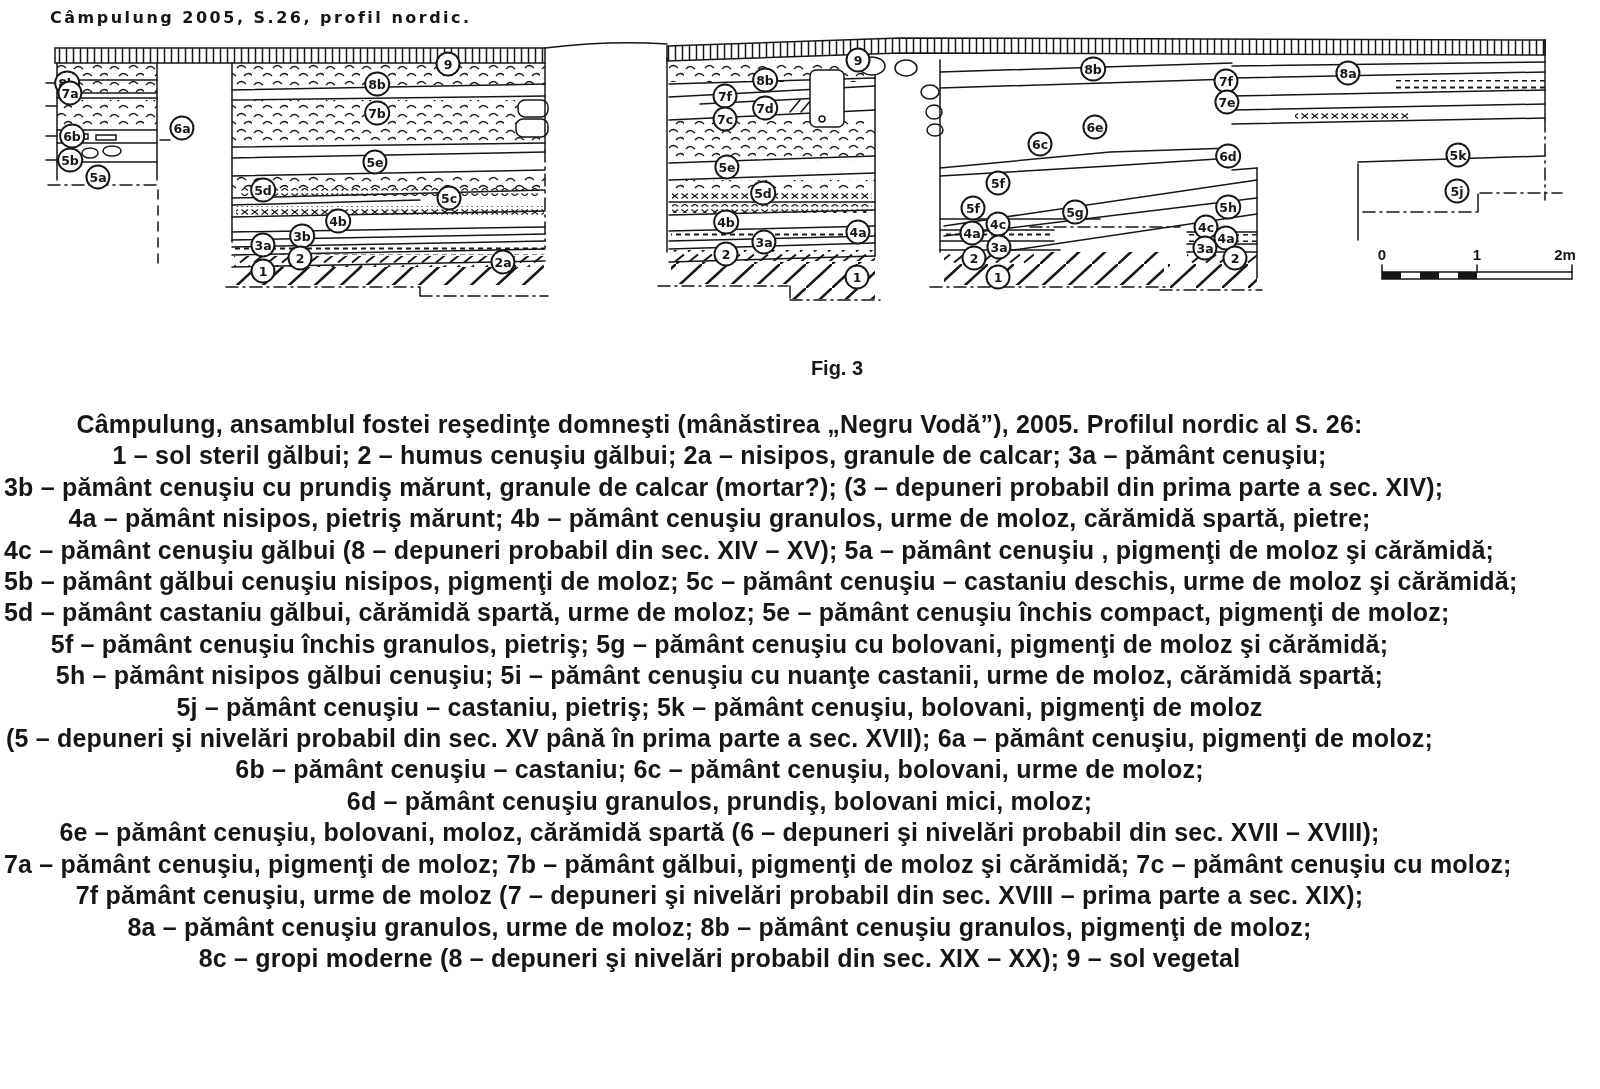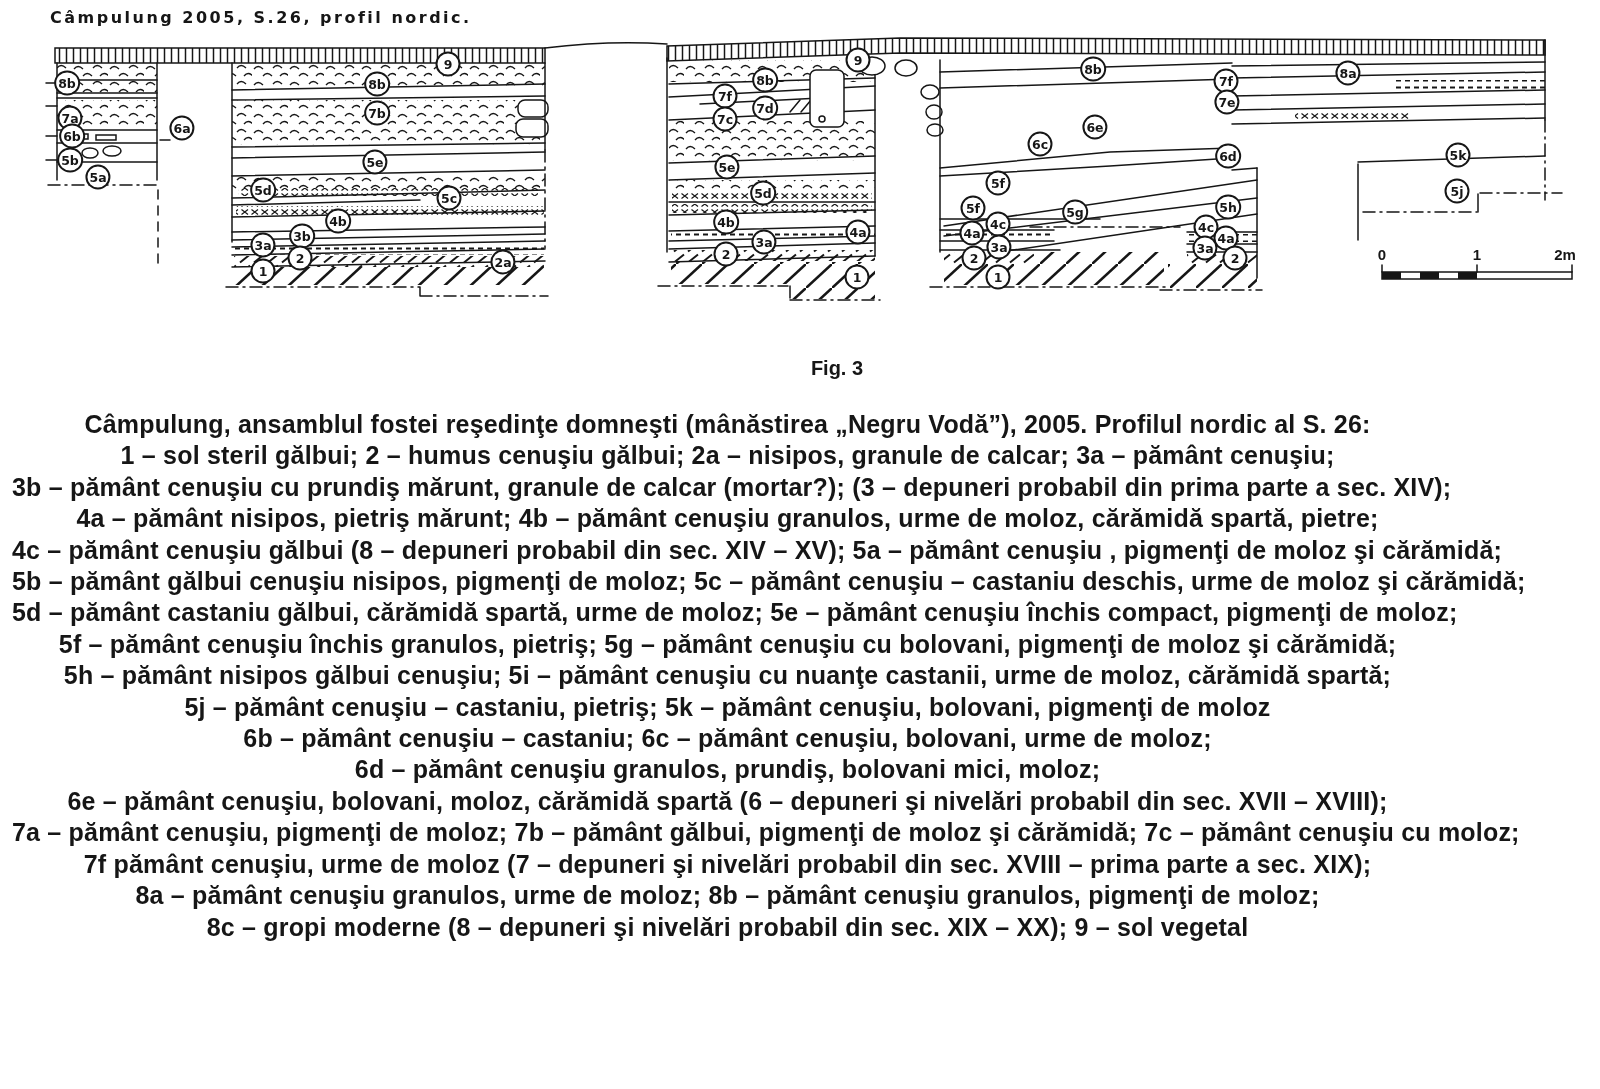--- a/index.html
+++ b/index.html
@@ -10,21 +10,21 @@
   .drawing{position:absolute;left:0;top:0;width:1600px;height:340px;}
   .drawing svg{position:absolute;left:0;top:0;}
   #markers{position:absolute;left:0;top:0;width:1600px;height:340px;}
   .marker{position:absolute;transform:translate(-50%,-50%);min-width:25px;height:25px;
         box-sizing:border-box;border:2px solid #161616;border-radius:50%;background:#fff;
         display:flex;align-items:center;justify-content:center;
         font:bold 12.5px "DejaVu Sans",sans-serif;color:#161616;padding:0 2px;}
   .scale-label{position:absolute;transform:translate(-50%,0);font:bold 15px "Liberation Sans",sans-serif;}
   .fig-label{position:absolute;top:357px;left:0;width:1580px;text-align:center;
         font:bold 20px "Liberation Sans",sans-serif;margin-left:47px;}
-  .legend{position:absolute;top:409px;left:12px;width:1431px;text-align:center;}
+  .legend{position:absolute;top:409px;left:4px;width:1431px;text-align:center;}
   .legend-line{font:bold 25px "Liberation Sans",sans-serif;line-height:31.4px;
         white-space:nowrap;letter-spacing:0.2px;}
   .dashdot{stroke-dasharray:12 5 2 5;}
   .dash{stroke-dasharray:9 7;}
 </style>
 </head>
 <body>
 
 <div class="page">
 
@@ -163,21 +163,21 @@
           <rect x="1382" y="272" width="19" height="7" fill="#161616" stroke="none"></rect>
           <rect x="1420" y="272" width="19" height="7" fill="#161616" stroke="none"></rect>
           <rect x="1458" y="272" width="19" height="7" fill="#161616" stroke="none"></rect>
           <path d="M1382,265 V272 M1477,265 V272 M1572,265 V272"></path>
         </g>
       </g>
     </svg>
 
     <div id="markers">
         <div class="marker" style="left: 67px; top: 83px;">8b</div>
-        <div class="marker" style="left: 70px; top: 118px; text-align: center;">7a</div>
+        <div class="marker" style="left: 70px; top: 93px; text-align: center;">7a</div>
         <div class="marker" style="left: 72px; top: 136px;">6b</div>
         <div class="marker" style="left: 70px; top: 160px;">5b</div>
         <div class="marker" style="left: 98px; top: 177px;">5a</div>
         <div class="marker" style="left: 182px; top: 128px;">6a</div>
         <div class="marker" style="left: 448px; top: 64px;">9</div>
         <div class="marker" style="left: 377px; top: 84px;">8b</div>
         <div class="marker" style="left: 377px; top: 113px;">7b</div>
         <div class="marker" style="left: 375px; top: 162px;">5e</div>
         <div class="marker" style="left: 263px; top: 190px;">5d</div>
         <div class="marker" style="left: 449px; top: 198px;">5c</div>
@@ -234,20 +234,21 @@
       <div class="legend-line">Câmpulung, ansamblul fostei reşedinţe domneşti (mânăstirea „Negru Vodă”), 2005. Profilul nordic al S. 26:</div>
       <div class="legend-line">1 – sol steril gălbui; 2 – humus cenuşiu gălbui; 2a – nisipos, granule de calcar; 3a – pământ cenuşiu;</div>
       <div class="legend-line">3b – pământ cenuşiu cu prundiş mărunt, granule de calcar (mortar?); (3 – depuneri probabil din prima parte a sec. XIV);</div>
       <div class="legend-line">4a – pământ nisipos, pietriş mărunt; 4b – pământ cenuşiu granulos, urme de moloz, cărămidă spartă, pietre;</div>
       <div class="legend-line">4c – pământ cenuşiu gălbui (8 – depuneri probabil din sec. XIV – XV); 5a – pământ cenuşiu , pigmenţi de moloz şi cărămidă;</div>
       <div class="legend-line">5b – pământ gălbui cenuşiu nisipos, pigmenţi de moloz; 5c – pământ cenuşiu – castaniu deschis, urme de moloz şi cărămidă;</div>
       <div class="legend-line">5d – pământ castaniu gălbui, cărămidă spartă, urme de moloz; 5e – pământ cenuşiu închis compact, pigmenţi de moloz;</div>
       <div class="legend-line">5f – pământ cenuşiu închis granulos, pietriş; 5g – pământ cenuşiu cu bolovani, pigmenţi de moloz şi cărămidă;</div>
       <div class="legend-line">5h – pământ nisipos gălbui cenuşiu; 5i – pământ cenuşiu cu nuanţe castanii, urme de moloz, cărămidă spartă;</div>
       <div class="legend-line">5j – pământ cenuşiu – castaniu, pietriş; 5k – pământ cenuşiu, bolovani, pigmenţi de moloz</div>
+      <div class="legend-line">(5 – depuneri şi nivelări probabil din sec. XV până în prima parte a sec. XVII); 6a – pământ cenuşiu, pigmenţi de moloz;</div>
       <div class="legend-line">6b – pământ cenuşiu – castaniu; 6c – pământ cenuşiu, bolovani, urme de moloz;</div>
       <div class="legend-line">6d – pământ cenuşiu granulos, prundiş, bolovani mici, moloz;</div>
       <div class="legend-line">6e – pământ cenuşiu, bolovani, moloz, cărămidă spartă  (6 – depuneri şi nivelări probabil din sec. XVII – XVIII);</div>
       <div class="legend-line">7a – pământ cenuşiu, pigmenţi de moloz; 7b – pământ gălbui, pigmenţi de moloz şi cărămidă; 7c – pământ cenuşiu cu moloz;</div>
       <div class="legend-line">7f  pământ cenuşiu, urme de moloz (7 – depuneri şi nivelări probabil din sec. XVIII – prima parte a sec. XIX);</div>
       <div class="legend-line">8a – pământ cenuşiu granulos, urme de moloz; 8b – pământ cenuşiu granulos, pigmenţi de moloz;</div>
       <div class="legend-line">8c – gropi moderne (8 – depuneri şi nivelări probabil din sec. XIX – XX); 9 – sol vegetal</div>
     </div>
 
 </div>

